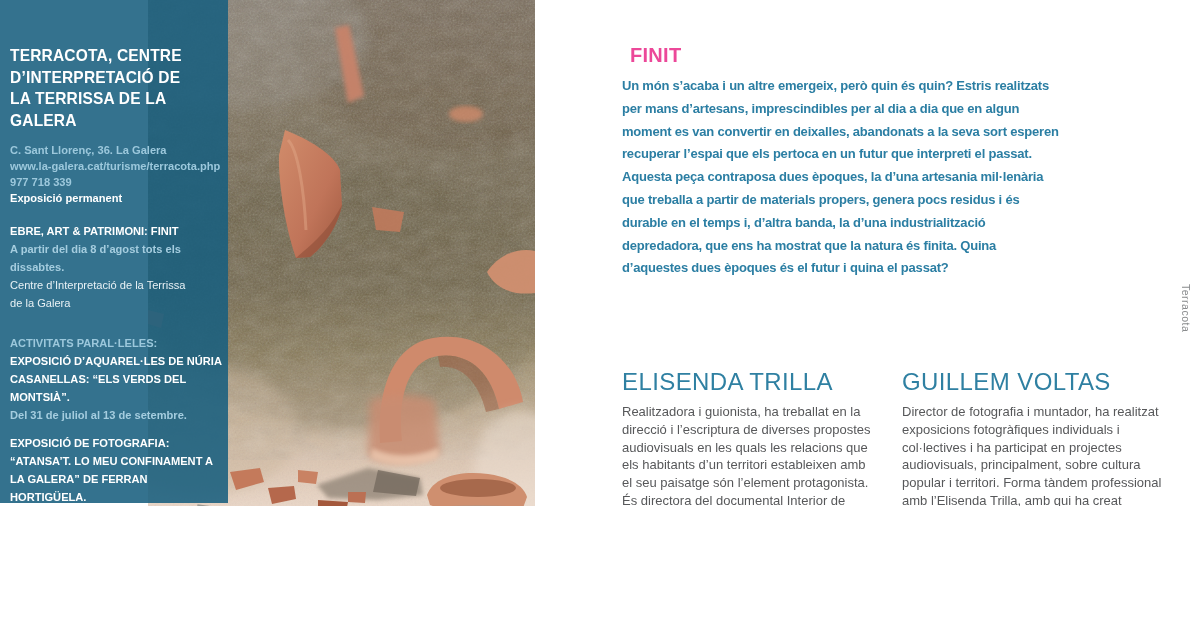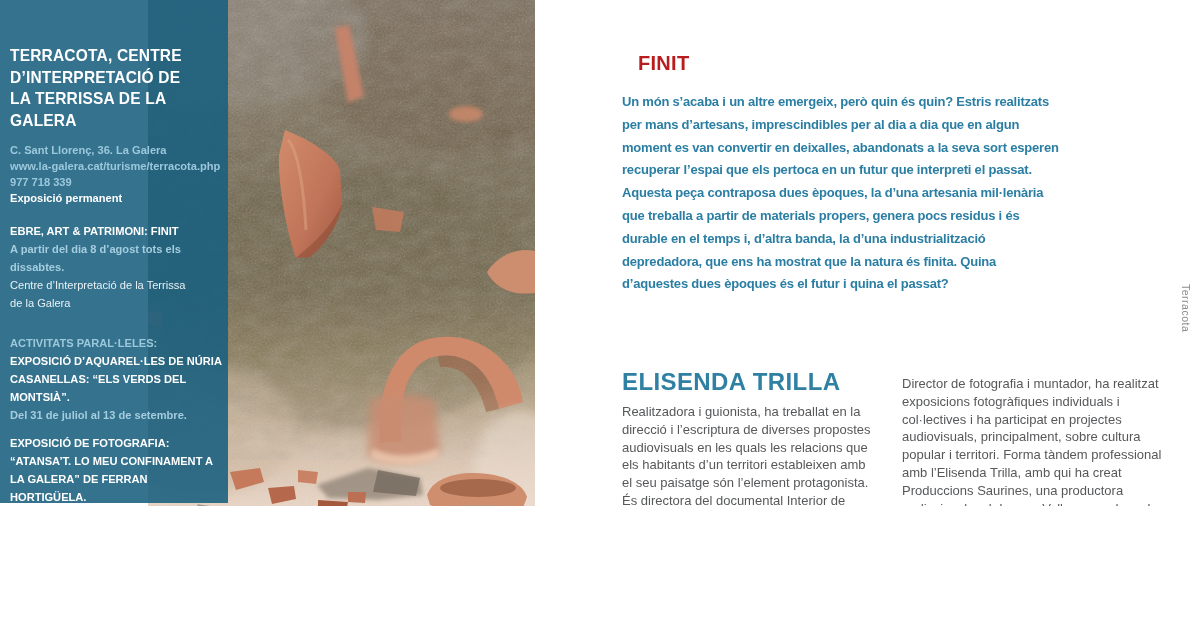--- a/index.html
+++ b/index.html
@@ -34,30 +34,30 @@
   .event-schedule { font-weight:700; color:#a5cddf; white-space:pre-line; }
   .event-venue { font-weight:400; color:#e8f1f5; white-space:pre-line; }
   .activities { margin-top:22px; font-size:11.8px; line-height:18px; }
   .activities-heading { color:#9cc8dc; font-weight:700; }
   .activity-title { color:#ffffff; font-weight:700; white-space:pre-line; }
   .activity-dates { color:#a5cddf; font-weight:700; }
   .activity + .activity { margin-top:10px; }
 
   
   .finit-block { position:absolute; left:622px; top:36px; width:440px; }
-  .finit-heading { margin:16px; font-size:20px; font-weight:700; color:#b91c1c; letter-spacing:0.3px; }
+  .finit-heading { margin:8px; font-size:20px; font-weight:700; color:#ec4899; letter-spacing:0.3px; }
   .finit-body {
     margin:3px 0 0 0; font-size:13px; font-weight:700; color:#2b7ea3;
     line-height:22.8px; letter-spacing:-0.2px;
   }
 
   .bio { position:absolute; top:368px; }
   .bio-elisenda { left:622px; width:250px; }
   .bio-guillem  { left:902px; width:263px; }
-  .bio-name { margin:0; font-size:24px; font-weight:700; color:#2f80a2; letter-spacing:0.4px; white-space:nowrap; }
+  .bio-name { margin:0; font-size:24px; font-weight:400; color:#2f80a2; letter-spacing:0.4px; white-space:nowrap; }
   .bio-body { margin:7px 0 0 0; font-size:13px; color:#57585a; line-height:17.8px; }
 
   
   .side-label {
     position:absolute; right:8px; top:284px; color:#8a8c8e; font-size:10.5px;
     writing-mode:vertical-rl; letter-spacing:0.5px;
   }
   .page-number {
     position:absolute; left:1152px; top:586px; width:40px; height:60px;
     font-family:"DejaVu Serif", serif; font-size:50px; line-height:50px;
@@ -223,19 +223,20 @@
   <section class="finit-block">
     <h2 class="finit-heading">FINIT</h2>
     <p class="finit-body">Un món s’acaba i un altre emergeix, però quin és quin? Estris realitzats per mans d’artesans, imprescindibles per al dia a dia que en algun moment es van convertir en deixalles, abandonats a la seva sort esperen recuperar l’espai que els pertoca en un futur que interpreti el passat. Aquesta peça contraposa dues èpoques, la d’una artesania mil·lenària que treballa a partir de materials propers, genera pocs residus i és durable en el temps i, d’altra banda, la d’una industrialització depredadora, que ens ha mostrat que la natura és finita. Quina d’aquestes dues èpoques és el futur i quina el passat?</p>
   </section>
 
   <section class="bio bio-elisenda">
     <h3 class="bio-name">ELISENDA TRILLA</h3>
     <p class="bio-body">Realitzadora i guionista, ha treballat en la direcció i l’escriptura de diverses propostes audiovisuals en les quals les relacions que els habitants d’un territori estableixen amb el seu paisatge són l’element protagonista. És directora del documental Interior de paisatge, sobre la preservació del paisatge del Priorat o El moment. En viatge a la terra del cerç en el qual analitza el creixement del món del vi a la Terra Alta.</p>
   </section>
   <section class="bio bio-guillem">
+    <h3 class="bio-name">GUILLEM VOLTAS</h3>
     <p class="bio-body">Director de fotografia i muntador, ha realitzat exposicions fotogràfiques individuals i col·lectives i ha participat en projectes audiovisuals, principalment, sobre cultura popular i territori. Forma tàndem professional amb l’Elisenda Trilla, amb qui ha creat Produccions Saurines, una productora audiovisual amb base a Valls, nascuda amb la idea de mostrar la dimensió emocional, social i cultural d’aquest racó del Mediterrani.</p>
   </section>
 
   <div class="side-label">Terracota</div>
   <div class="page-number">7</div>
 
 </div>
 
 </body></html>

